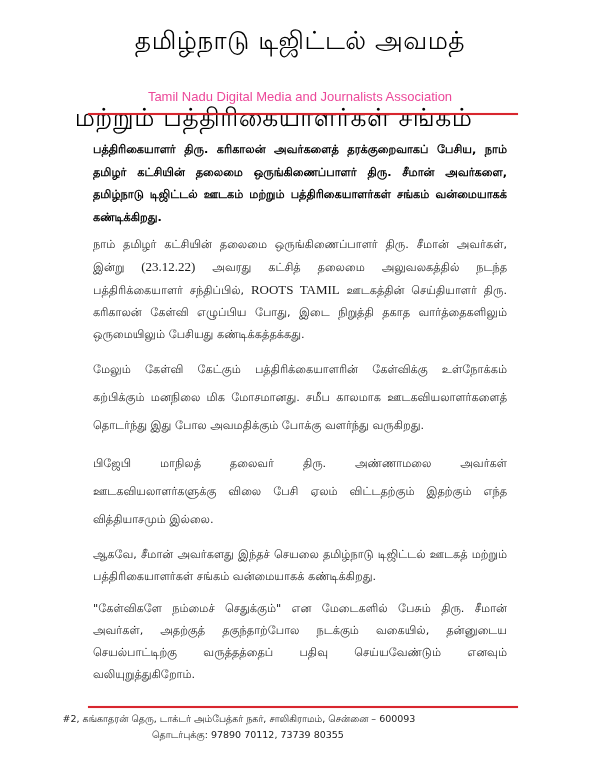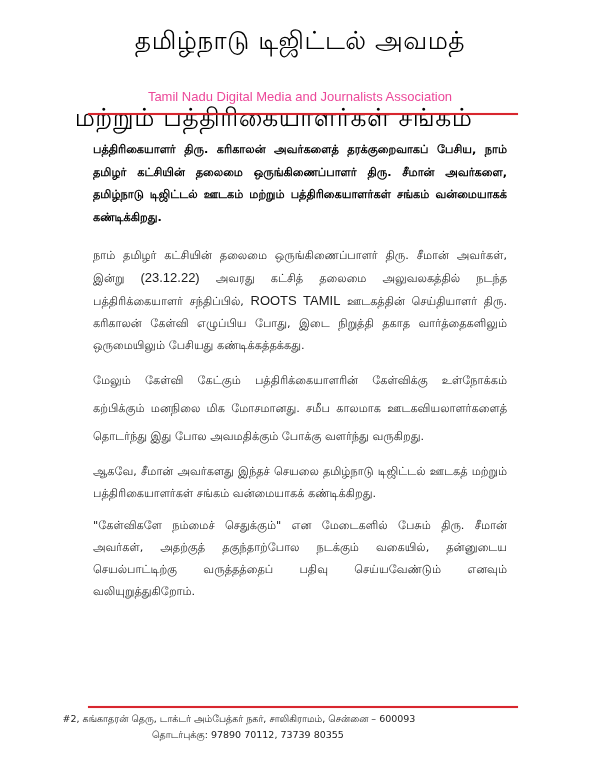--- a/index.html
+++ b/index.html
@@ -65,27 +65,27 @@
       line-height: 22px;
       text-align: justify;
       margin: 0 0 10px 0;
       color: #1a1a1a;
     }
     .para.bold {
       font-weight: bold;
       font-size: 11.3px;
       line-height: 22.5px;
       color: #000;
-      margin-bottom: 16px;
+      margin-bottom: 5px;
     }
     .para.tight {
       line-height: 28px;
     }
     .latin {
-      font-family: Liberation Sans, sans-serif;
+      font-family: Liberation Serif, serif;
       font-size: 13px;
     }
 
     .footer {
       position: absolute;
       left: 0;
       width: 600px;
       text-align: center;
       font-family: "DejaVu Sans", sans-serif;
       color: #222;
@@ -118,20 +118,21 @@
 
 <div class="rule top"></div>
 
 <div class="body">
   <p class="para bold">பத்திரிகையாளர் திரு. கரிகாலன் அவர்களைத் தரக்குறைவாகப் பேசிய, நாம் தமிழர் கட்சியின் தலைமை ஒருங்கிணைப்பாளர் திரு. சீமான் அவர்களை, தமிழ்நாடு டிஜிட்டல் ஊடகம் மற்றும் பத்திரிகையாளர்கள் சங்கம் வன்மையாகக் கண்டிக்கிறது.</p>
 
   <p class="para"><span>நாம் தமிழர் கட்சியின் தலைமை ஒருங்கிணைப்பாளர் திரு. சீமான் அவர்கள், இன்று </span><span class="latin">(23.12.22)</span><span> அவரது கட்சித் தலைமை அலுவலகத்தில் நடந்த பத்திரிக்கையாளர் சந்திப்பில், </span><span class="latin">ROOTS TAMIL</span><span> ஊடகத்தின் செய்தியாளர் திரு. கரிகாலன் கேள்வி எழுப்பிய போது, இடை நிறுத்தி தகாத வார்த்தைகளிலும் ஒருமையிலும் பேசியது கண்டிக்கத்தக்கது.</span></p>
 
   <p class="para tight">மேலும் கேள்வி கேட்கும் பத்திரிக்கையாளரின் கேள்விக்கு உள்நோக்கம் கற்பிக்கும் மனநிலை மிக மோசமானது. சமீப காலமாக ஊடகவியலாளர்களைத் தொடர்ந்து இது போல அவமதிக்கும் போக்கு வளர்ந்து வருகிறது.</p>
 
+  <p class="para tight">பிஜேபி மாநிலத் தலைவர் திரு. அண்ணாமலை அவர்கள் ஊடகவியலாளர்களுக்கு விலை பேசி ஏலம் விட்டதற்கும் இதற்கும் எந்த வித்தியாசமும் இல்லை.</p>
 
   <p class="para">ஆகவே, சீமான் அவர்களது இந்தச் செயலை தமிழ்நாடு டிஜிட்டல் ஊடகத் மற்றும் பத்திரிகையாளர்கள் சங்கம் வன்மையாகக் கண்டிக்கிறது.</p>
 
   <p class="para">"கேள்விகளே நம்மைச் செதுக்கும்" என மேடைகளில் பேசும் திரு. சீமான் அவர்கள், அதற்குத் தகுந்தாற்போல நடக்கும் வகையில், தன்னுடைய செயல்பாட்டிற்கு வருத்தத்தைப் பதிவு செய்யவேண்டும் எனவும் வலியுறுத்துகிறோம்.</p>
 </div>
 
 <div class="rule bottom"></div>
 
 <div class="footer">
   <div class="address">#2, கங்காதரன் தெரு, டாக்டர் அம்பேத்கர் நகர், சாலிகிராமம், சென்னை – 600093</div>

